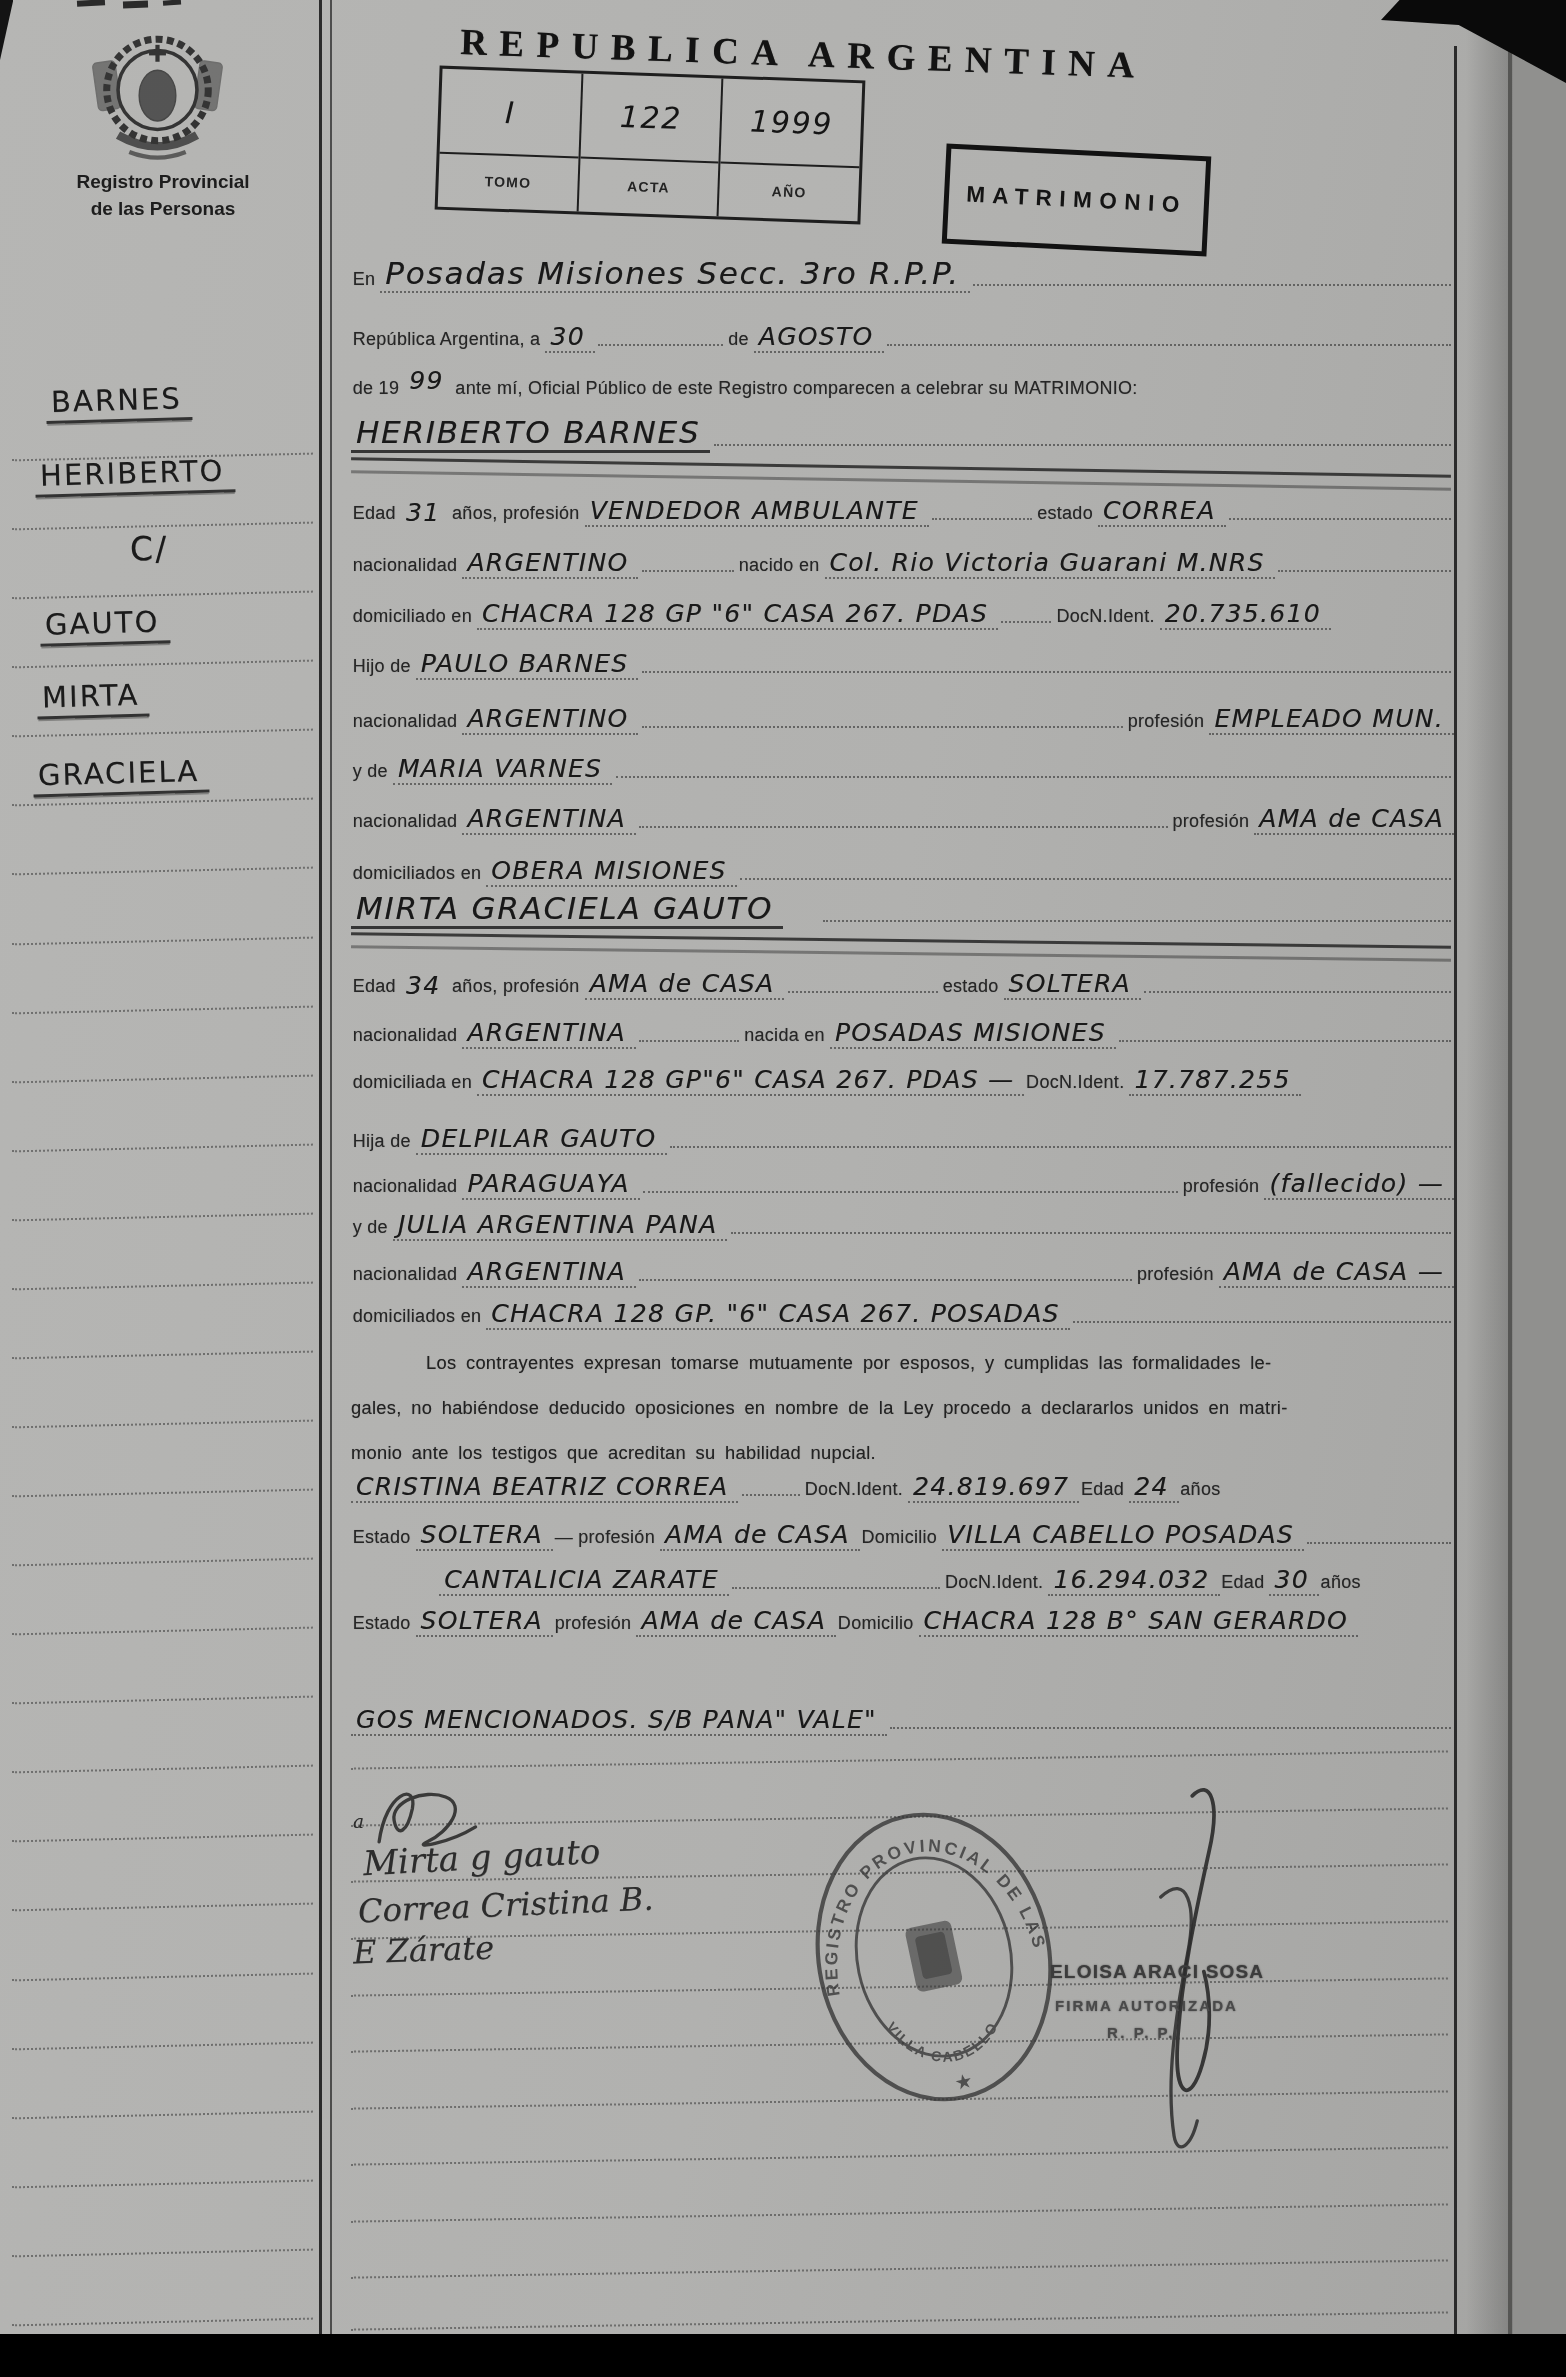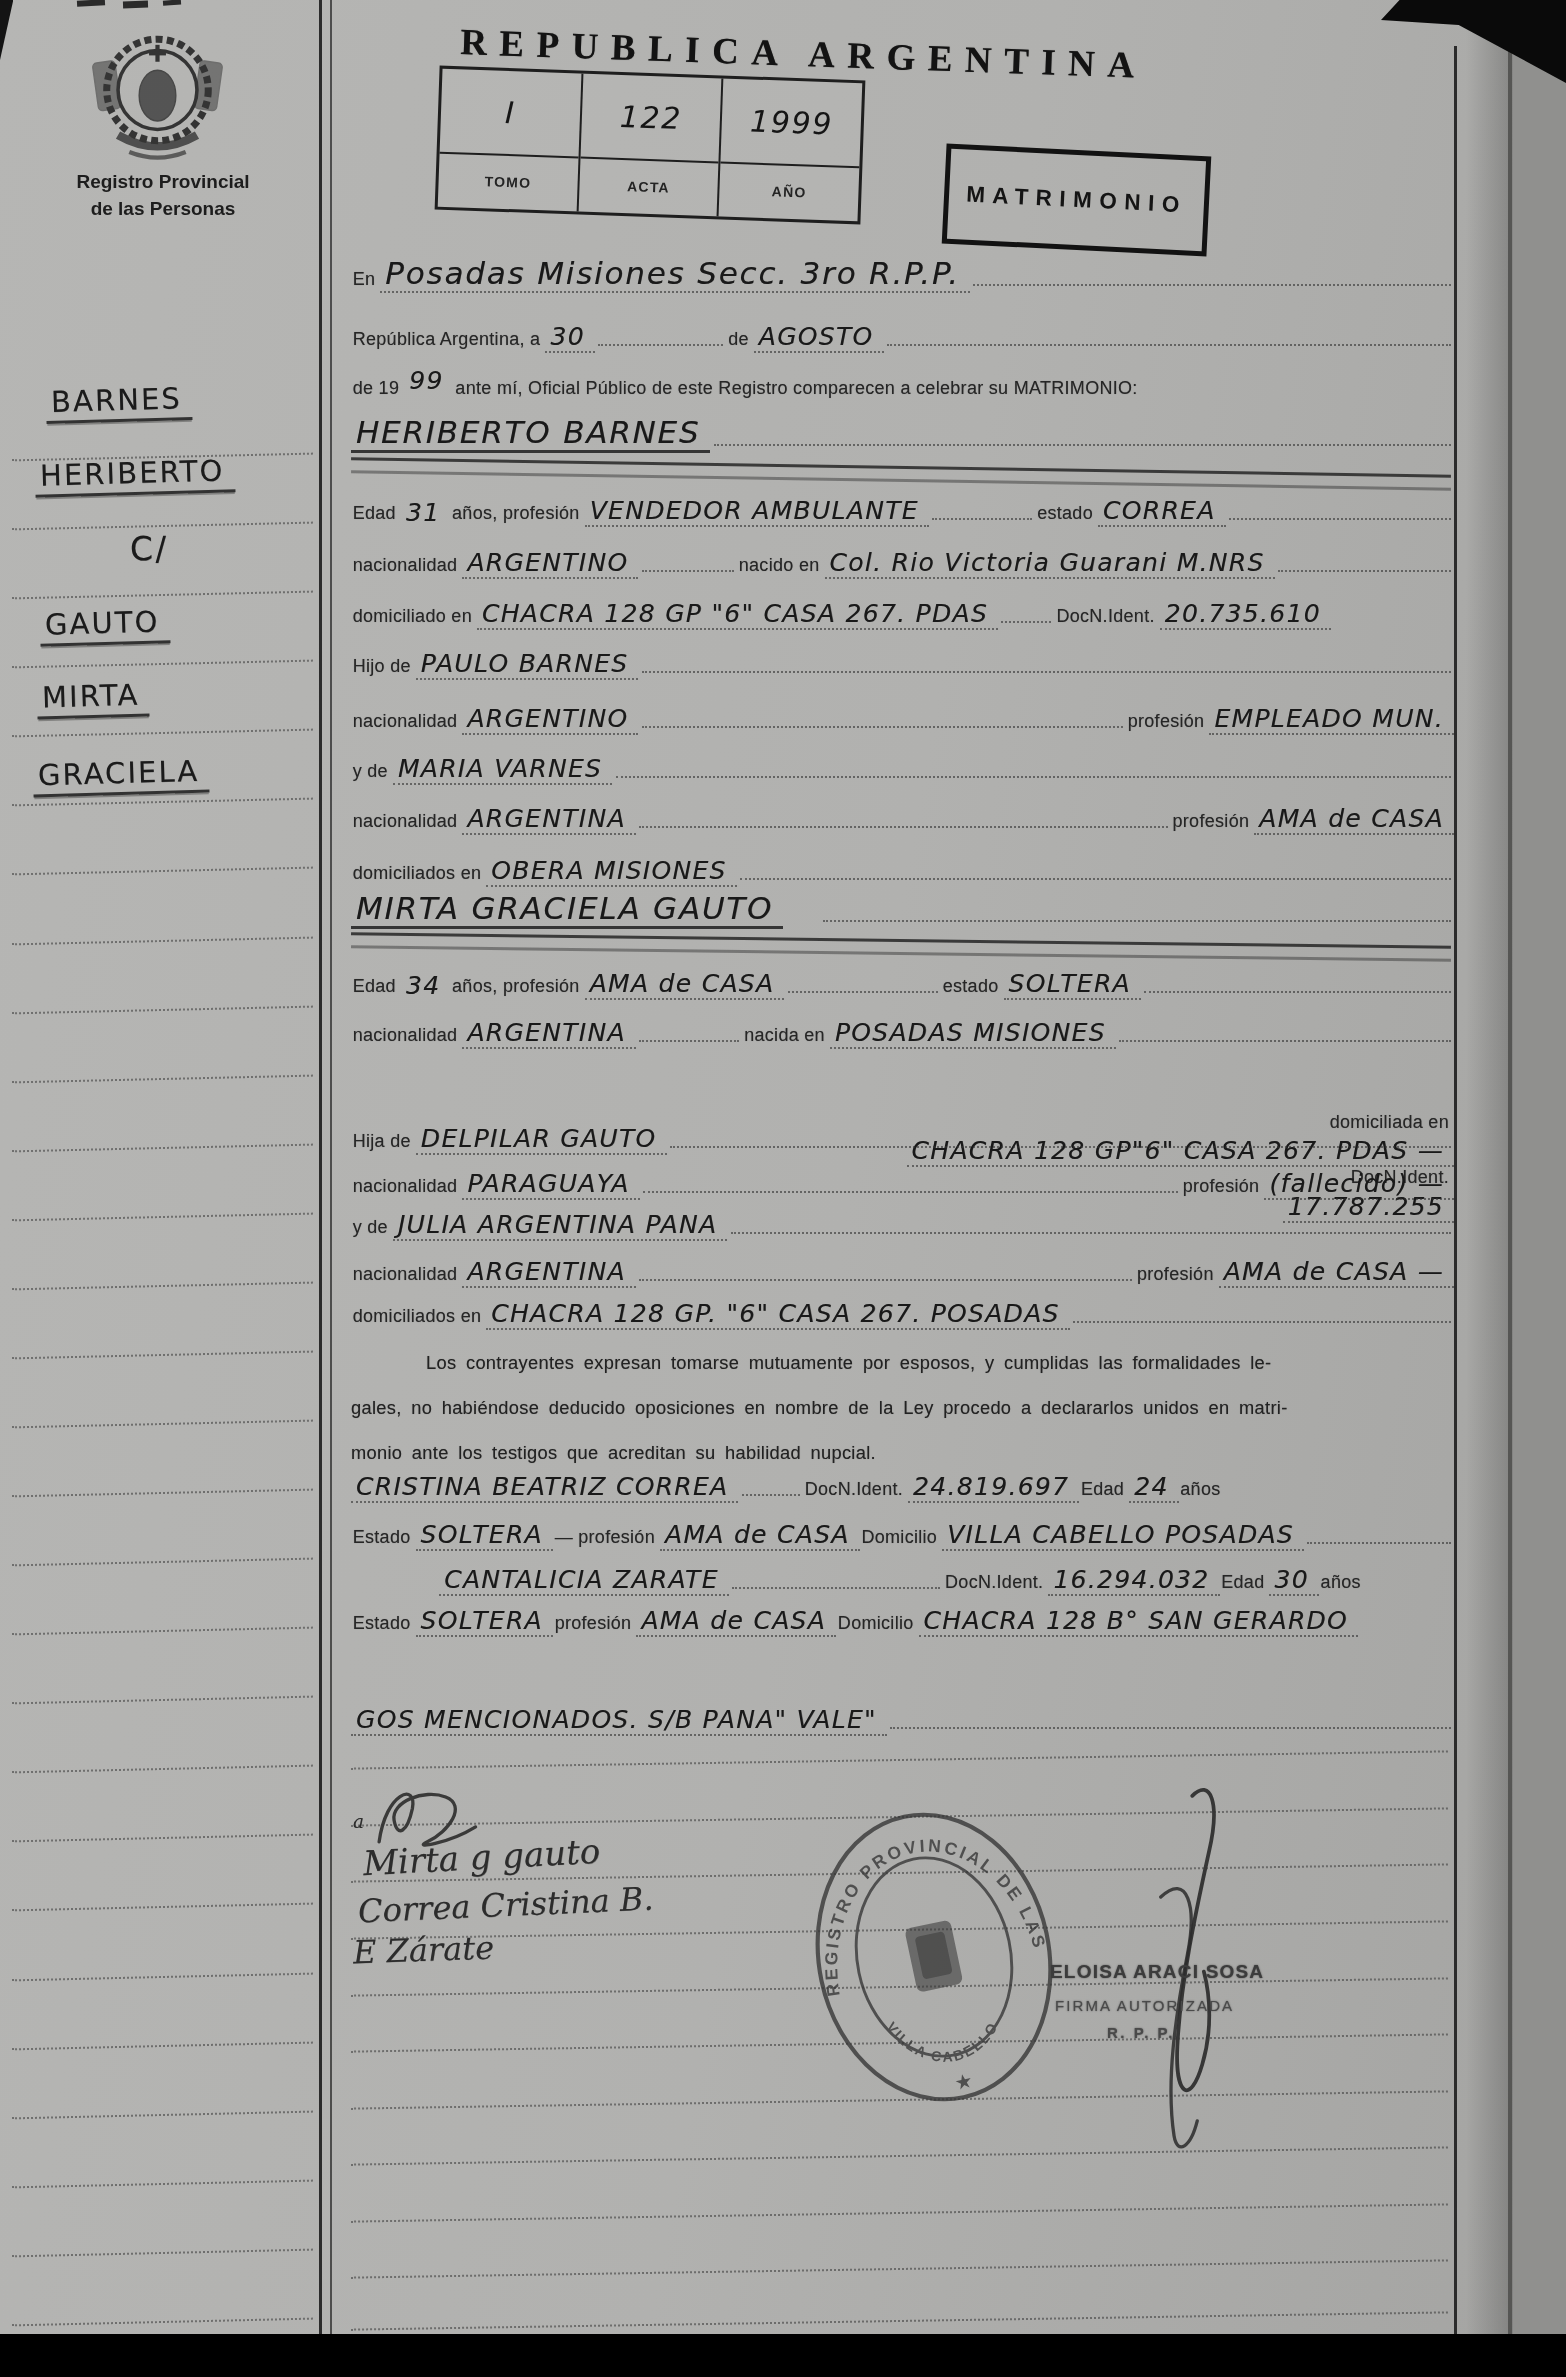--- a/index.html
+++ b/index.html
@@ -61,21 +61,21 @@
   .cursive { position:absolute; font-family:"DejaVu Serif", serif; font-style:italic; color:#2c2c2c;
              white-space:nowrap; text-shadow:0.3px 0.3px 0 rgba(30,30,30,.35); }
   #sig-mark { left:353px; top:1811px; font-size:18.3px; }
   #sig-name-0 { left:363px; top:1837px; font-size:34px; transform:rotate(-3deg); }
   #sig-name-1 { left:358px; top:1886px; font-size:32px; transform:rotate(-2.5deg); }
   #sig-name-2 { left:353px; top:1931px; font-size:32px; transform:rotate(-2deg); }
 
   
   #official-name { position:absolute; left:1050px; top:1961px; width:266px; font-size:19px; font-weight:bold;
                    letter-spacing:1.2px; color:#3c3c3c; text-shadow:0 0 1.7px rgba(50,50,50,.8); white-space:nowrap; }
-  #official-role1 { position:absolute; left:1055px; top:1997px; width:250px; font-size:15px; font-weight:normal;
+  #official-role1 { position:absolute; left:1055px; top:1997px; width:250px; font-size:15px; font-weight:bold;
                     letter-spacing:2.1px; color:#4a4a4a; text-shadow:0 0 1.7px rgba(60,60,60,.8); }
   #official-role2 { position:absolute; left:1107px; top:2024px; font-size:15px; font-weight:bold;
                     letter-spacing:2.5px; color:#4a4a4a; text-shadow:0 0 1.7px rgba(60,60,60,.8); }
 
   
   #stamp { position:absolute; left:809px; top:1802px; transform:rotate(-12deg); opacity:.82; }
 
   
   #code-bar { position:absolute; left:0; top:2334px; width:1566px; height:43px; background:#000; }
 
@@ -256,21 +256,21 @@
 
     <div class="row" style="top:1011px;">
       <span class="pr">nacionalidad</span>
       <span class="hw ul">ARGENTINA</span>
       <span class="fl fixed" style="width:100px;"></span>
       <span class="pr">nacida en</span>
       <span class="hw ul">POSADAS MISIONES</span>
       <span class="fl"></span>
     </div>
 
-    <div class="row" style="top:1112px;flex-direction:column;">
+    <div class="row" style="top:1058px;">
       <span class="pr">domiciliada en</span>
       <span class="hw ul">CHACRA 128 GP"6" CASA 267. PDAS —</span>
       <span class="pr">DocN.Ident.</span>
       <span class="hw ul">17.787.255</span>
     </div>
 
     <div class="row" style="top:1117px;">
       <span class="pr">Hija de</span>
       <span class="hw ul">DELPILAR GAUTO</span>
       <span class="fl"></span>

